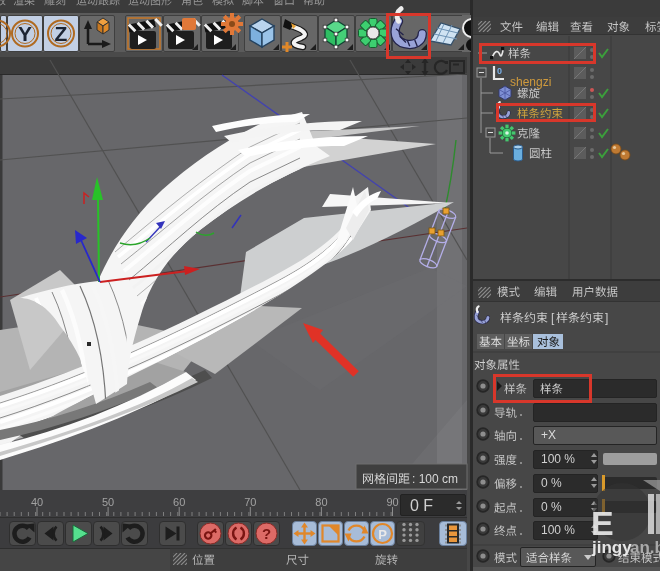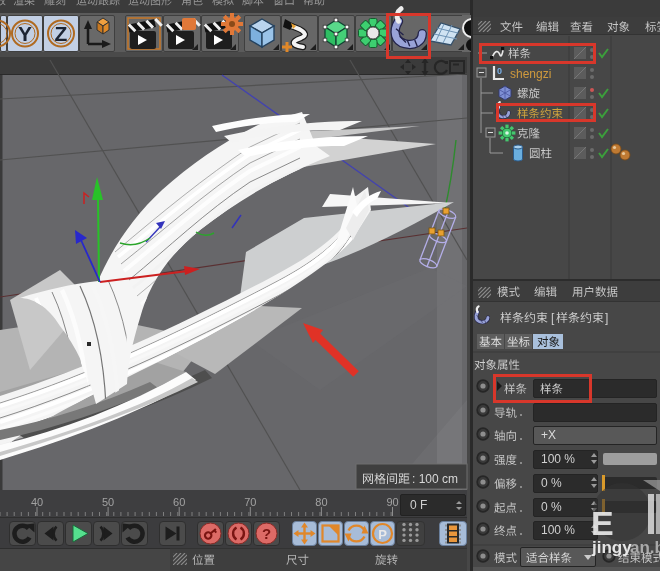--- a/index.html
+++ b/index.html
@@ -29,37 +29,37 @@
     <div class="abs" style="left:125px;top:15px;width:38px;height:37px;background:#676767;border:1px solid #3f3f3f;border-radius:2px;"></div>
     <div class="abs" style="left:163px;top:15px;width:38px;height:37px;background:#676767;border:1px solid #3f3f3f;border-radius:2px;"></div>
     <div class="abs" style="left:201px;top:15px;width:38px;height:37px;background:#676767;border:1px solid #3f3f3f;border-radius:2px;"></div>
     <div class="abs" style="left:244px;top:15px;width:37px;height:37px;background:#676767;border:1px solid #3f3f3f;border-radius:2px;"></div>
     <div class="abs" style="left:281px;top:15px;width:37px;height:37px;background:#676767;border:1px solid #3f3f3f;border-radius:2px;"></div>
     <div class="abs" style="left:318px;top:15px;width:37px;height:37px;background:#676767;border:1px solid #3f3f3f;border-radius:2px;"></div>
     <div class="abs" style="left:355px;top:15px;width:37px;height:37px;background:#676767;border:1px solid #3f3f3f;border-radius:2px;"></div>
     <div class="abs" style="left:392px;top:15px;width:37px;height:37px;background:#676767;border:1px solid #3f3f3f;border-radius:2px;"></div>
     <div class="abs" style="left:429px;top:15px;width:37px;height:37px;background:#676767;border:1px solid #3f3f3f;border-radius:2px;"></div>
     <div class="abs" style="left:462px;top:15px;width:9px;height:37px;background:#676767"></div>
-    <div class="abs" style="left:400px;top:494px;width:66px;height:22px;background:#2b2b2b;border:1px solid #222;border-radius:2px;color:#d0d0d0;font-size:12px;line-height:21px;padding-left:9px">0 F</div>
+    <div class="abs" style="left:400px;top:494px;width:66px;height:22px;background:#2b2b2b;border:1px solid #222;border-radius:2px;color:#d0d0d0;font-size:16px;line-height:21px;padding-left:9px">0 F</div>
     <div class="abs" style="left:9px;top:521px;width:27px;height:25px;background:#4b4b4b;border:1px solid #3f3f3f;border-radius:2px;border:1px solid #2f2f2f;border-radius:4px"></div>
     <div class="abs" style="left:37px;top:521px;width:27px;height:25px;background:#4b4b4b;border:1px solid #3f3f3f;border-radius:2px;border:1px solid #2f2f2f;border-radius:4px"></div>
     <div class="abs" style="left:65px;top:521px;width:27px;height:25px;background:#4b4b4b;border:1px solid #3f3f3f;border-radius:2px;border:1px solid #2f2f2f;border-radius:4px"></div>
     <div class="abs" style="left:93px;top:521px;width:27px;height:25px;background:#4b4b4b;border:1px solid #3f3f3f;border-radius:2px;border:1px solid #2f2f2f;border-radius:4px"></div>
     <div class="abs" style="left:121px;top:521px;width:27px;height:25px;background:#4b4b4b;border:1px solid #3f3f3f;border-radius:2px;border:1px solid #2f2f2f;border-radius:4px"></div>
     <div class="abs" style="left:159px;top:521px;width:27px;height:25px;background:#4b4b4b;border:1px solid #3f3f3f;border-radius:2px;border:1px solid #2f2f2f;border-radius:4px"></div>
     <div class="abs" style="left:197px;top:521px;width:27px;height:25px;background:#4b4b4b;border:1px solid #3f3f3f;border-radius:2px;border:1px solid #2f2f2f;border-radius:4px"></div>
     <div class="abs" style="left:225px;top:521px;width:27px;height:25px;background:#4b4b4b;border:1px solid #3f3f3f;border-radius:2px;border:1px solid #2f2f2f;border-radius:4px"></div>
     <div class="abs" style="left:253px;top:521px;width:27px;height:25px;background:#4b4b4b;border:1px solid #3f3f3f;border-radius:2px;border:1px solid #2f2f2f;border-radius:4px"></div>
     <div class="abs" style="left:292px;top:521px;width:25px;height:25px;background:#a7bcd8;border:1px solid #3f3f3f;border-radius:2px;border:1px solid #6a7f9c;border-radius:4px"></div>
     <div class="abs" style="left:318px;top:521px;width:25px;height:25px;background:#a7bcd8;border:1px solid #3f3f3f;border-radius:2px;border:1px solid #6a7f9c;border-radius:4px"></div>
     <div class="abs" style="left:344px;top:521px;width:25px;height:25px;background:#a7bcd8;border:1px solid #3f3f3f;border-radius:2px;border:1px solid #6a7f9c;border-radius:4px"></div>
     <div class="abs" style="left:370px;top:521px;width:25px;height:25px;background:#a7bcd8;border:1px solid #3f3f3f;border-radius:2px;border:1px solid #6a7f9c;border-radius:4px"></div>
     <div class="abs" style="left:396px;top:521px;width:29px;height:25px;background:#404040;border:1px solid #3f3f3f;border-radius:2px;border:1px solid #333;border-radius:4px"></div>
     <div class="abs" style="left:439px;top:521px;width:28px;height:25px;background:#a7bcd8;border:1px solid #3f3f3f;border-radius:2px;border:1px solid #6a7f9c;border-radius:4px"></div>
-    <div class="abs" style="left:510px;top:67px;width:80px;height:14px;color:#cf9a3d;font-size:12px;line-height:14px">shengzi</div>
+    <div class="abs" style="left:510px;top:75px;width:80px;height:14px;color:#cf9a3d;font-size:12px;line-height:14px">shengzi</div>
     <div class="abs" style="left:533px;top:379px;width:124px;height:19px;background:#2b2b2b;border:1px solid #242424;border-radius:2px;color:#d0d0d0;font-size:12px;line-height:17px;padding-left:7px"></div>
     <div class="abs" style="left:533px;top:403px;width:124px;height:19px;background:#2b2b2b;border:1px solid #242424;border-radius:2px;color:#d0d0d0;font-size:12px;line-height:17px;padding-left:7px"></div>
     <div class="abs" style="left:533px;top:426px;width:124px;height:19px;background:#585858;border:1px solid #242424;border-radius:2px;color:#d0d0d0;font-size:12px;line-height:17px;padding-left:7px"></div>
     <div class="abs" style="left:541px;top:428px;width:30px;height:15px;color:#dadada;font-size:12px">+X</div>
     <div class="abs" style="left:533px;top:450px;width:65px;height:19px;background:#2b2b2b;border:1px solid #242424;border-radius:2px;color:#d0d0d0;font-size:12px;line-height:17px;padding-left:7px">100 %</div>
     <div class="abs" style="left:533px;top:474px;width:65px;height:19px;background:#2b2b2b;border:1px solid #242424;border-radius:2px;color:#d0d0d0;font-size:12px;line-height:17px;padding-left:7px">0 %</div>
     <div class="abs" style="left:533px;top:498px;width:65px;height:19px;background:#2b2b2b;border:1px solid #242424;border-radius:2px;color:#d0d0d0;font-size:12px;line-height:17px;padding-left:7px">0 %</div>
     <div class="abs" style="left:533px;top:521px;width:65px;height:19px;background:#2b2b2b;border:1px solid #242424;border-radius:2px;color:#d0d0d0;font-size:12px;line-height:17px;padding-left:7px">100 %</div>
     <div class="abs" style="left:603px;top:453px;width:54px;height:12px;background:#9e9e9e;border-radius:2px"></div>
     <div class="abs" style="left:603px;top:477px;width:54px;height:12px;background:#2b2b2b;border-radius:2px"></div>

